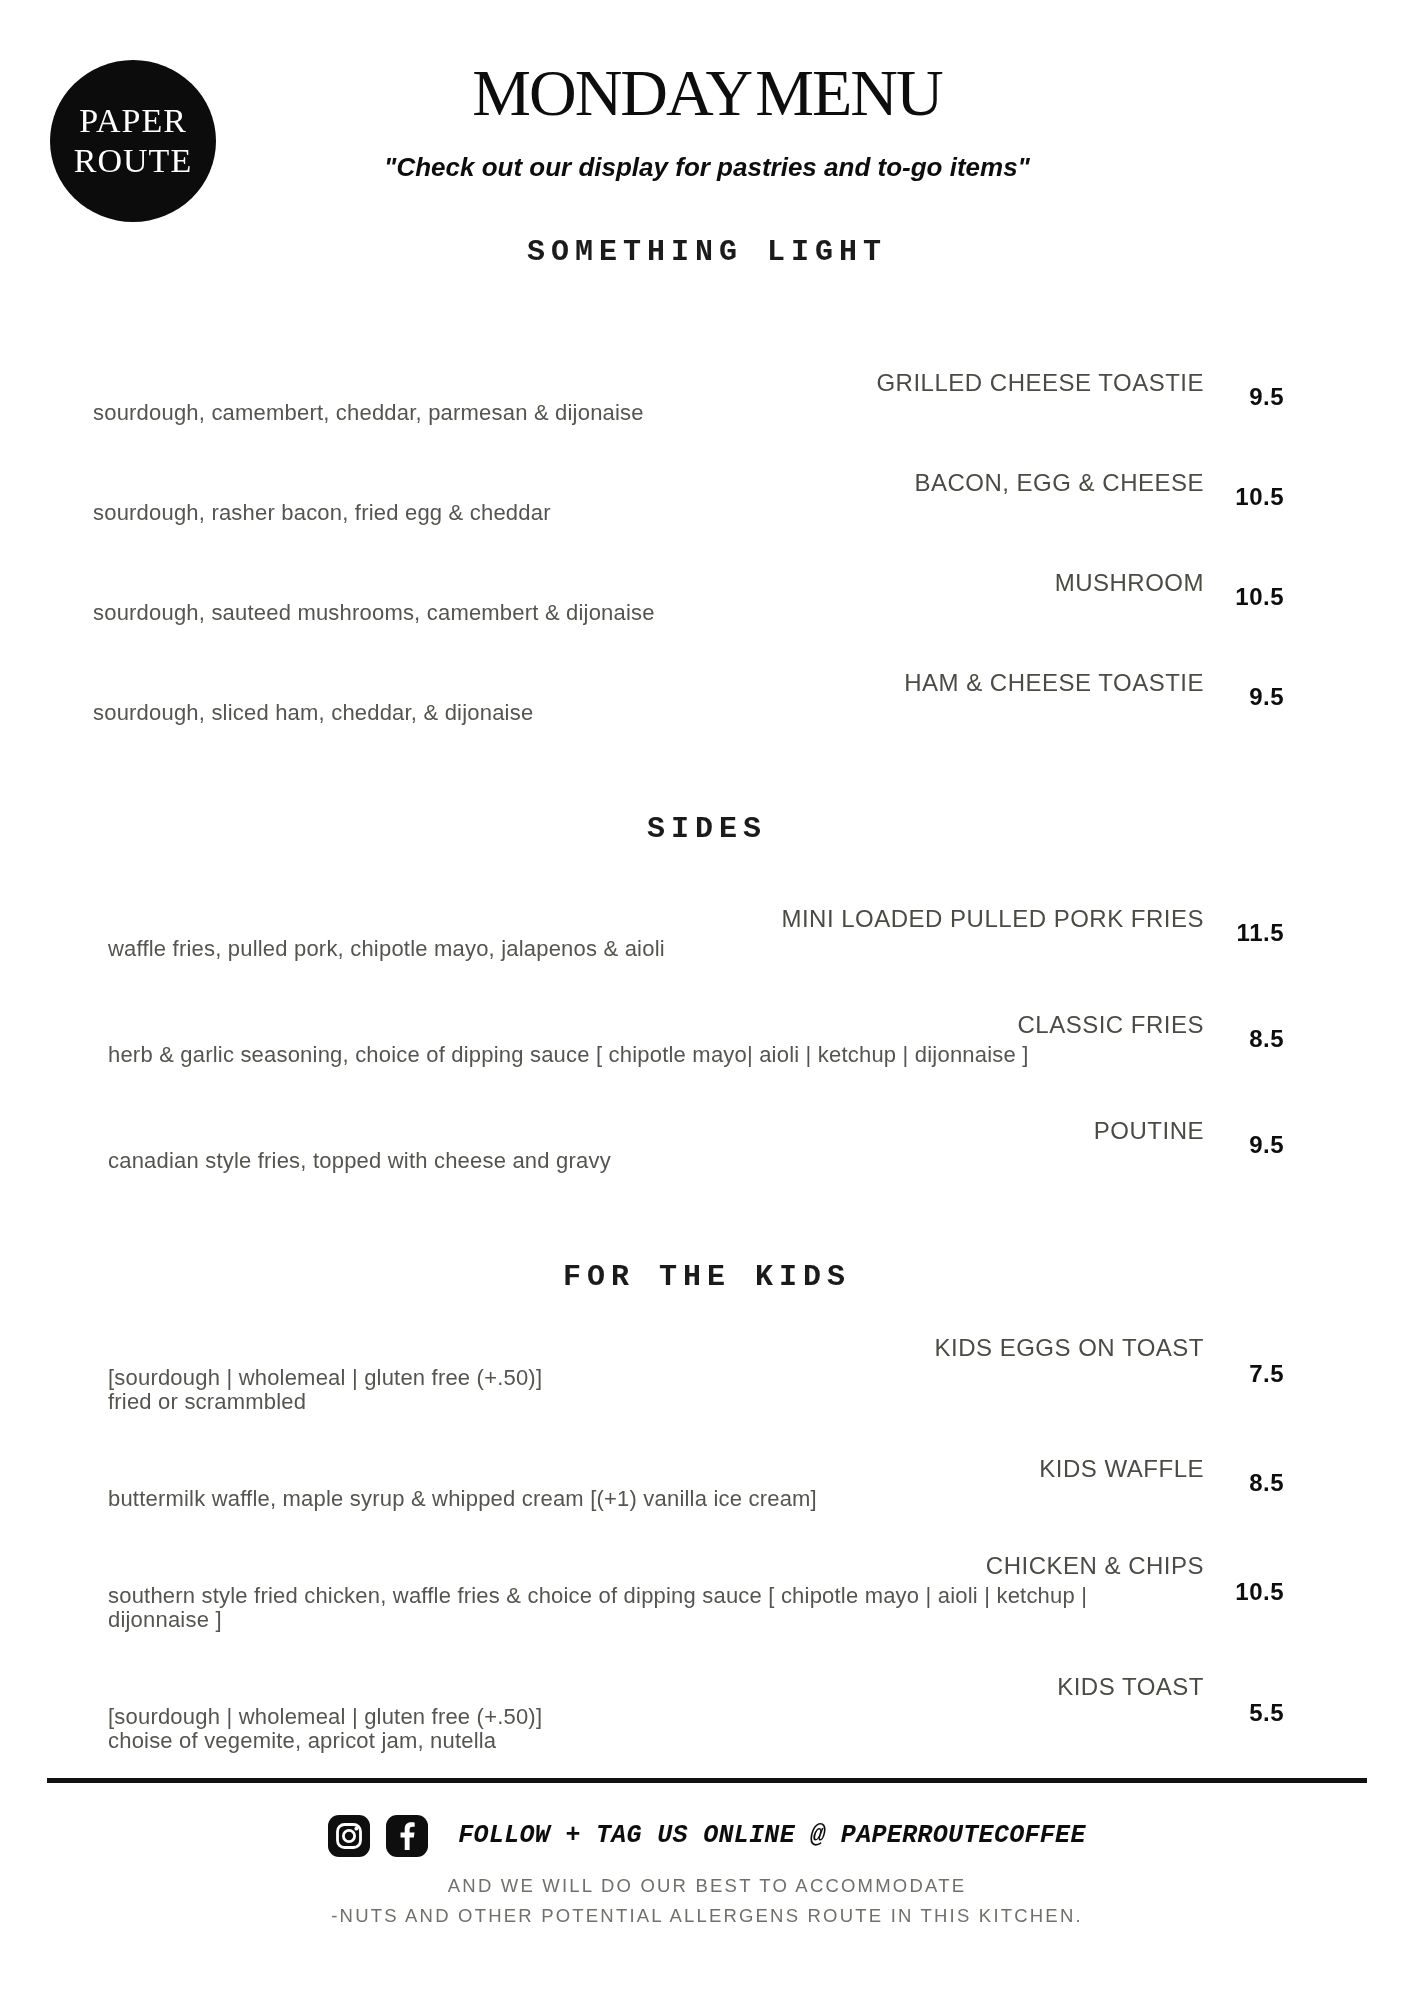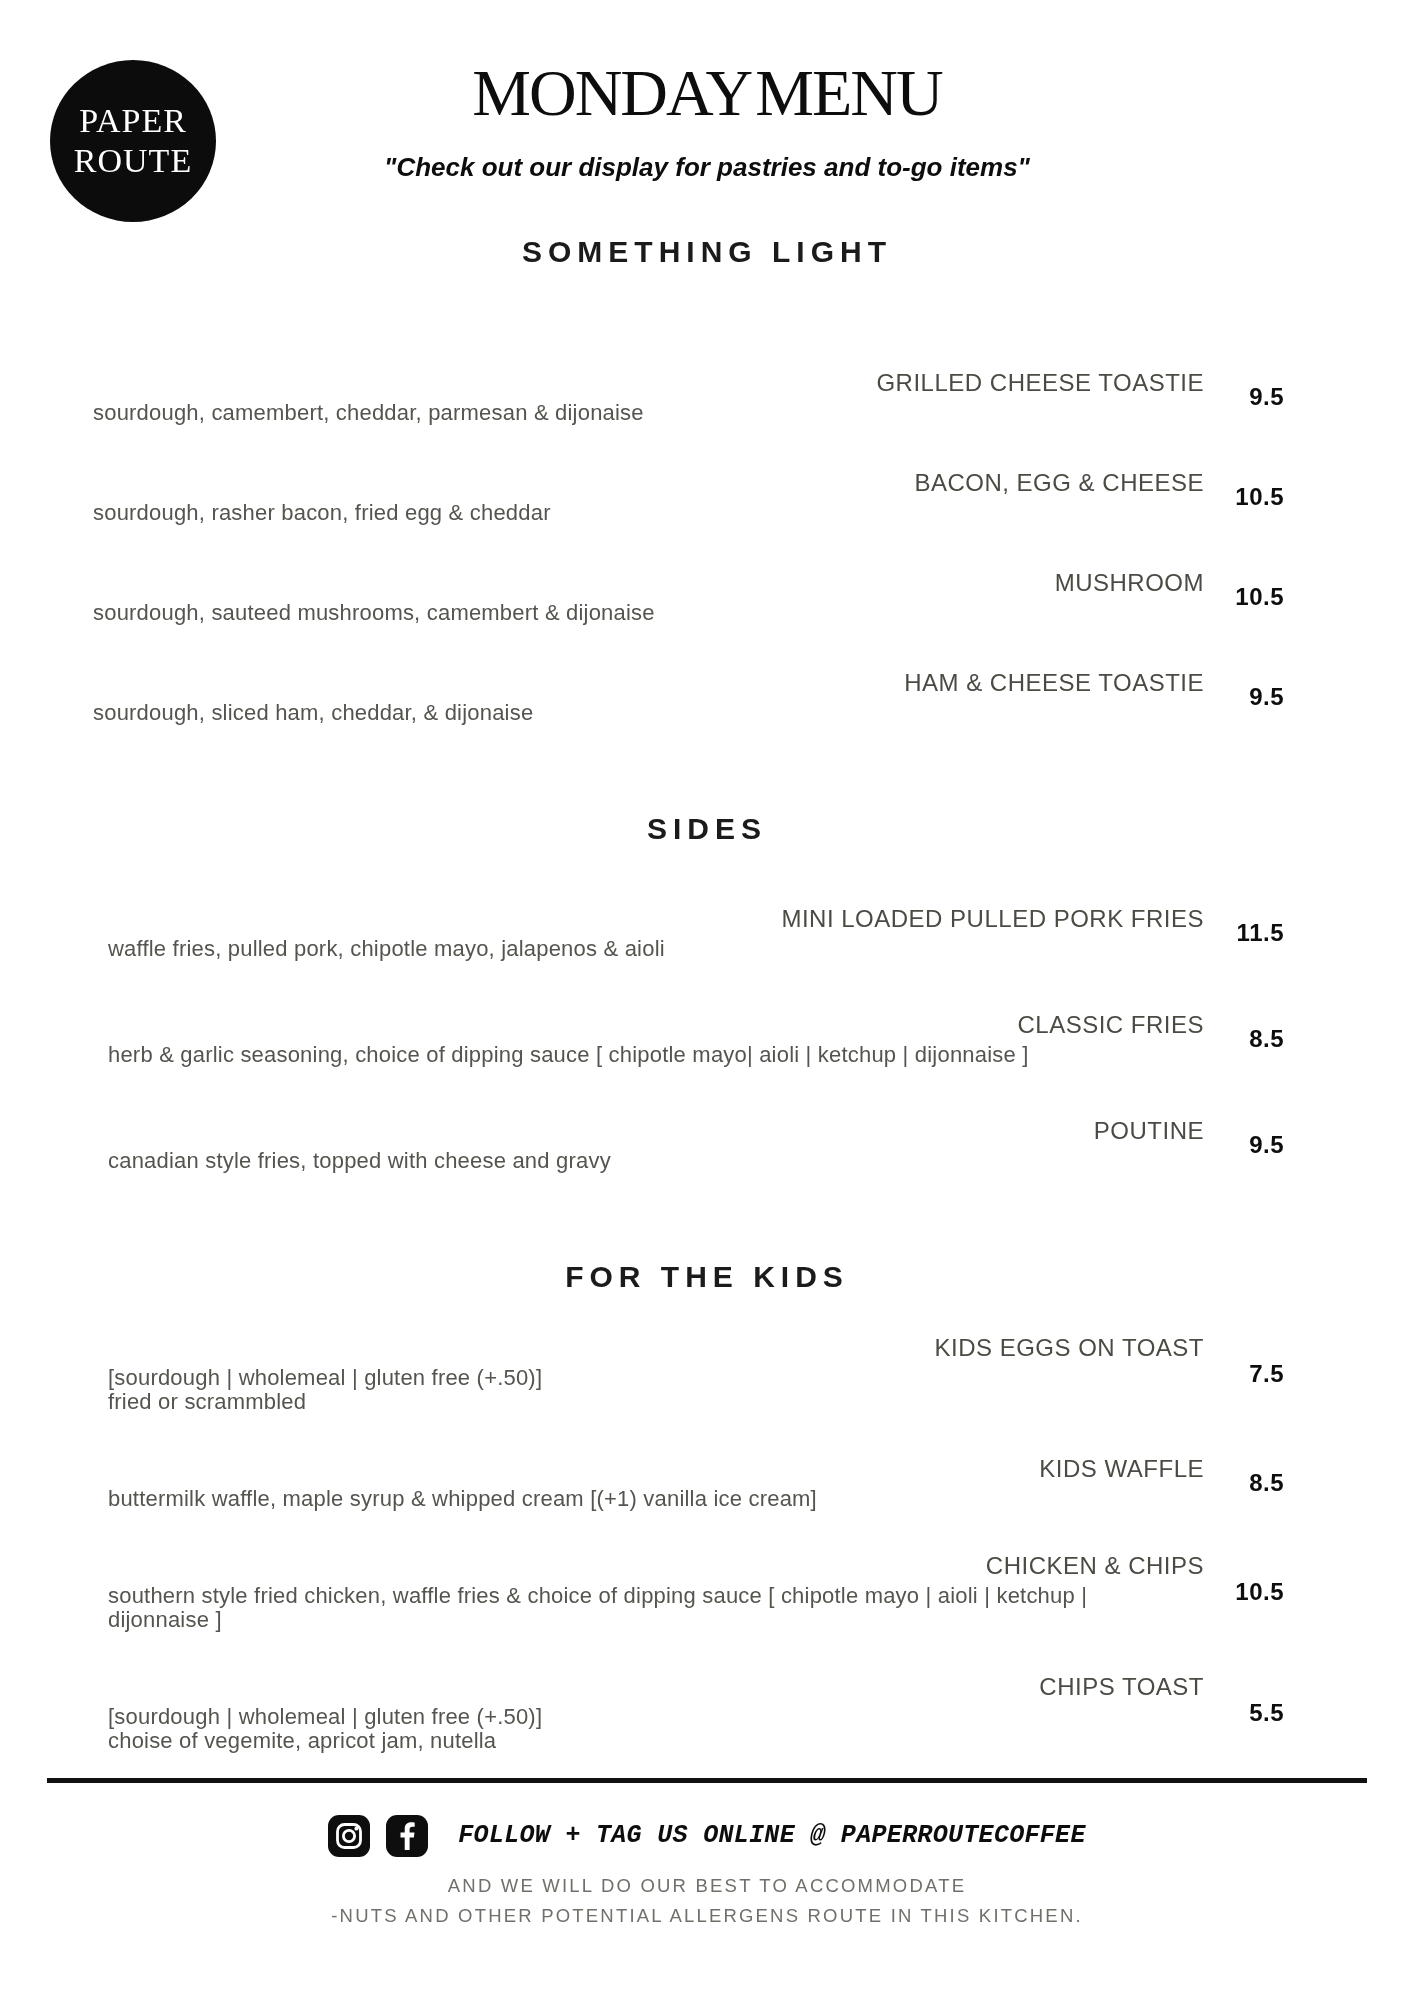--- a/index.html
+++ b/index.html
@@ -31,21 +31,21 @@
   }
   .subtitle{
     margin:26px 0 0;text-align:center;
     font-weight:bold;font-style:italic;
     font-size:26px;line-height:28px;color:#0d0d0d;
   }
   
   .section-heading{
     margin:87px 0 0;text-align:center;
     font-size:30px;line-height:34px;font-weight:600;
-    letter-spacing:6px;color:#1b1b1b;
+    letter-spacing:6px;color:#1b1b1b;font-family:Liberation Mono, monospace;
   }
   .menu-section:first-of-type .section-heading{margin-top:54px;}
   .menu-section:nth-of-type(1) .items{margin-top:100px;}
   .menu-section:nth-of-type(2) .items{margin-top:59px;}
   .menu-section:nth-of-type(3) .items{margin-top:34px;}
   .indent-a .items{padding-left:93px;}
   .indent-b .items{padding-left:108px;}
   .menu-item{
     display:flex;align-items:center;
     padding-right:130px;
@@ -213,21 +213,21 @@
       <div class="item-desc">
                 <div class="desc-line">southern style fried chicken, waffle fries &amp; choice of dipping sauce [ chipotle mayo | aioli | ketchup |</div>
                 <div class="desc-line">dijonnaise ]</div>
               </div>
     </div>
     <div class="item-price">10.5</div>
   </div>
 
   <div class="menu-item">
     <div class="item-text">
-      <div class="item-name">CHIPS TOAST</div>
+      <div class="item-name">KIDS TOAST</div>
       <div class="item-desc">
                 <div class="desc-line">[sourdough | wholemeal | gluten free (+.50)]</div>
                 <div class="desc-line">choise of vegemite, apricot jam, nutella</div>
               </div>
     </div>
     <div class="item-price">5.5</div>
   </div>
 </div>
   </section>
 </main>

